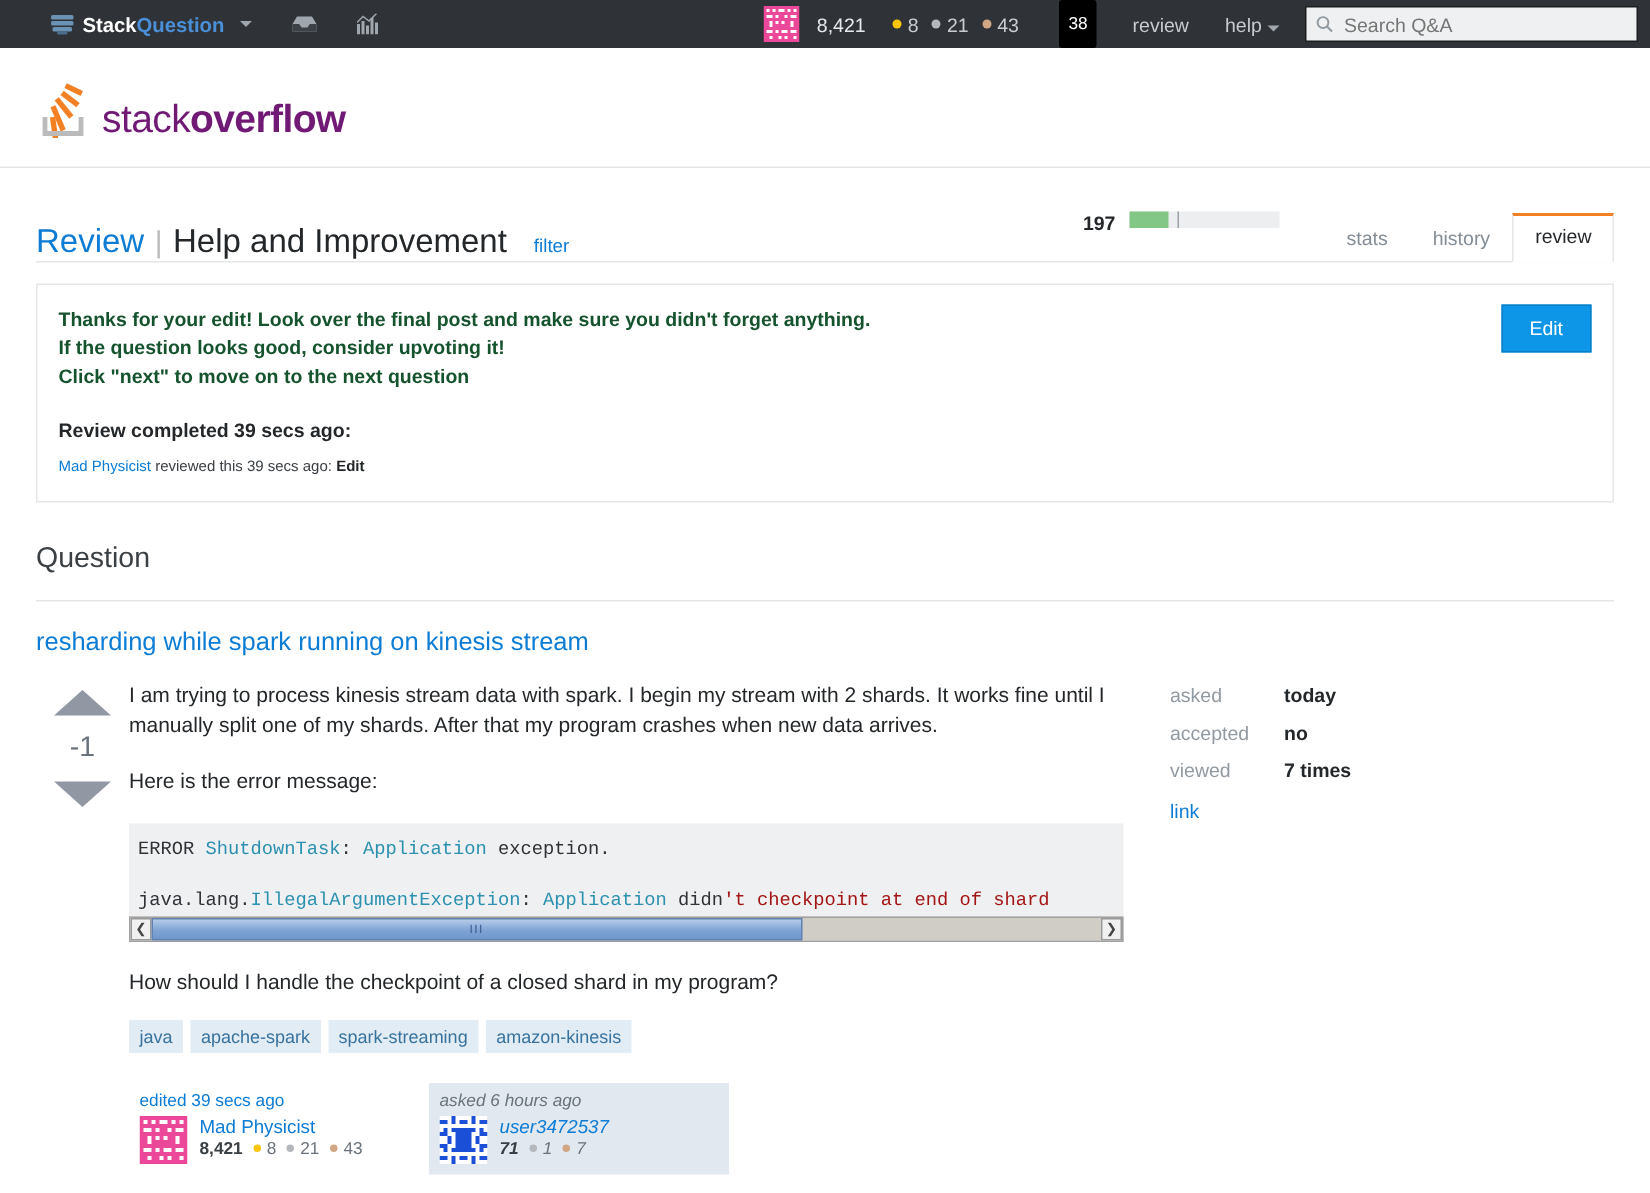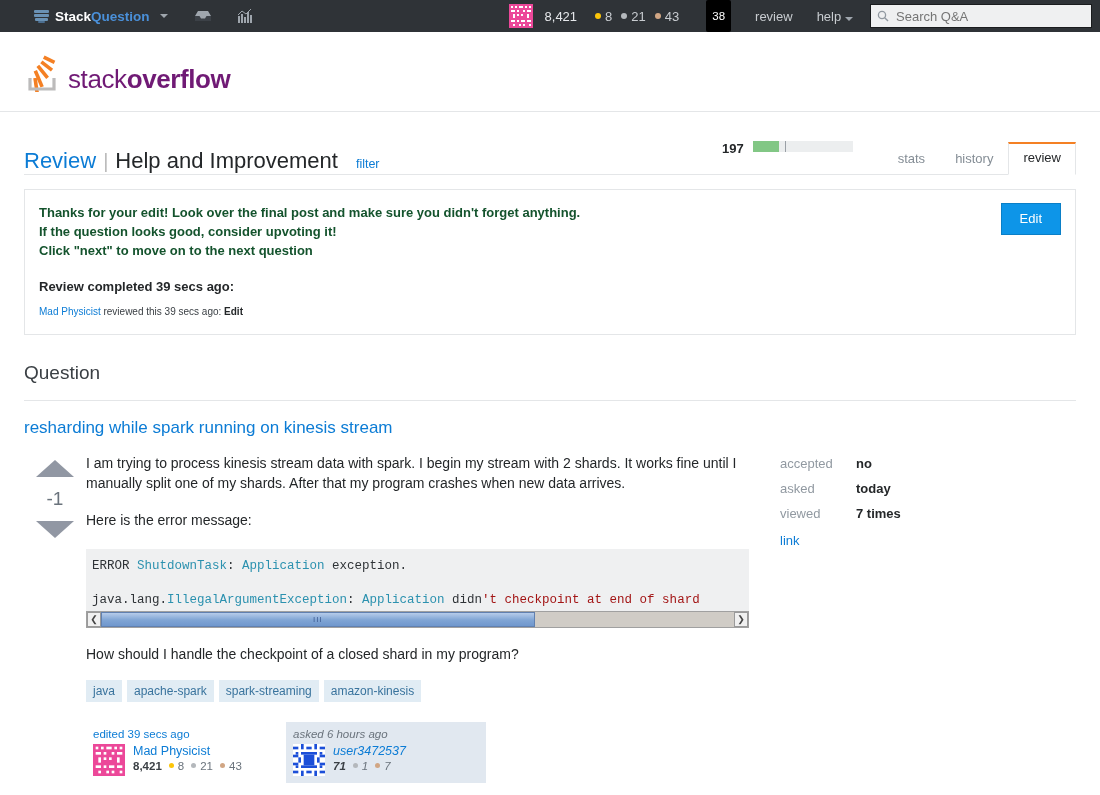--- a/index.html
+++ b/index.html
@@ -476,26 +476,26 @@
               </div>
             </div>
           </div>
         </div>
 
       </div>
     </div>
 
     <div class="q-side">
       <div class="side-row">
+        <span class="side-key">asked</span>
+        <span class="side-val">today</span>
+      </div>
+      <div class="side-row">
         <span class="side-key">accepted</span>
         <span class="side-val">no</span>
-      </div>
-      <div class="side-row">
-        <span class="side-key">asked</span>
-        <span class="side-val">today</span>
       </div>
       <div class="side-row">
         <span class="side-key">viewed</span>
         <span class="side-val">7 times</span>
       </div>
       <span class="side-link">link</span>
     </div>
   </div>
 </div>
 

